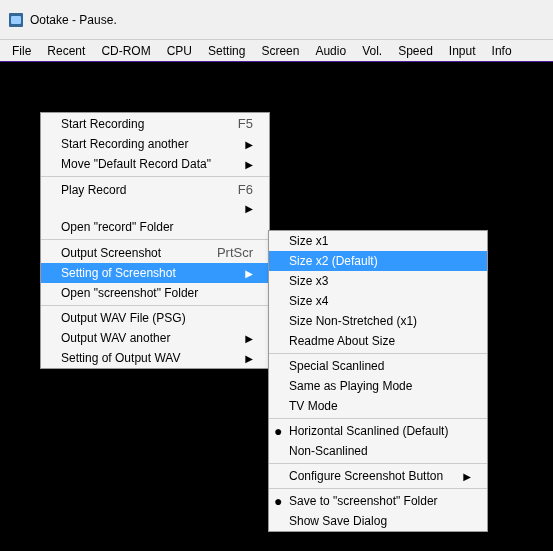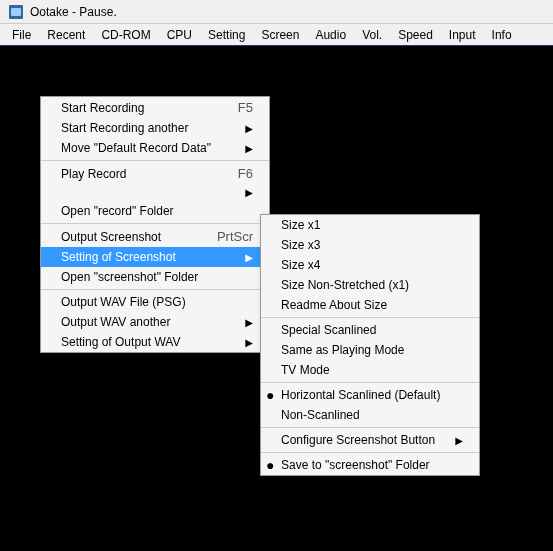--- a/index.html
+++ b/index.html
@@ -8,21 +8,21 @@
       height: 551px;
       font-family: 'Segoe UI', Tahoma, sans-serif;
       font-size: 12px;
       background: #000;
       overflow: hidden;
     }
 
     
     .title-bar {
       background: #f0f0f0;
-      height: 24px;
+      height: 40px;
       display: flex;
       align-items: center;
       padding: 0 8px;
       border-bottom: 1px solid #ccc;
     }
     .title-bar-icon {
       width: 16px;
       height: 16px;
       margin-right: 6px;
       background: #666;
@@ -110,21 +110,21 @@
 
     
     .capture-dropdown {
       top: 50px;
       left: 40px;
     }
 
     
     .screenshot-submenu {
       top: 168px;
-      left: 260px;
+      left: 268px;
       min-width: 220px;
     }
   </style>
 </head>
 <body>
 
 <div class="title-bar">
   <span class="title-bar-icon" style="background:transparent;">
     <svg width="16" height="16" viewBox="0 0 16 16">
       <rect x="1" y="1" width="14" height="14" fill="#336699" rx="1"></rect>
@@ -197,20 +197,24 @@
     <div class="dropdown-item">
       <span>Setting of Output WAV</span>
       <span class="arrow">▶</span>
     </div>
   </div>
 
   <div class="dropdown screenshot-submenu">
     <div class="dropdown-item">
       <span>Size x1</span>
     </div>
+    <div class="dropdown-item highlighted">
+      <span class="bullet" style="color:#3399ff;">●</span>
+      <span>Size x2 (Default)</span>
+    </div>
     <div class="dropdown-item">
       <span>Size x3</span>
     </div>
     <div class="dropdown-item">
       <span>Size x4</span>
     </div>
     <div class="dropdown-item">
       <span>Size Non-Stretched (x1)</span>
     </div>
     <div class="dropdown-item">
@@ -237,15 +241,18 @@
     <div class="dropdown-separator"></div>
     <div class="dropdown-item">
       <span>Configure Screenshot Button</span>
       <span class="arrow">▶</span>
     </div>
     <div class="dropdown-separator"></div>
     <div class="dropdown-item">
       <span class="bullet">●</span>
       <span>Save to "screenshot" Folder</span>
     </div>
+    <div class="dropdown-item">
+      <span>Show Save Dialog</span>
+    </div>
   </div>
 
 </div>
 
 </body></html>

